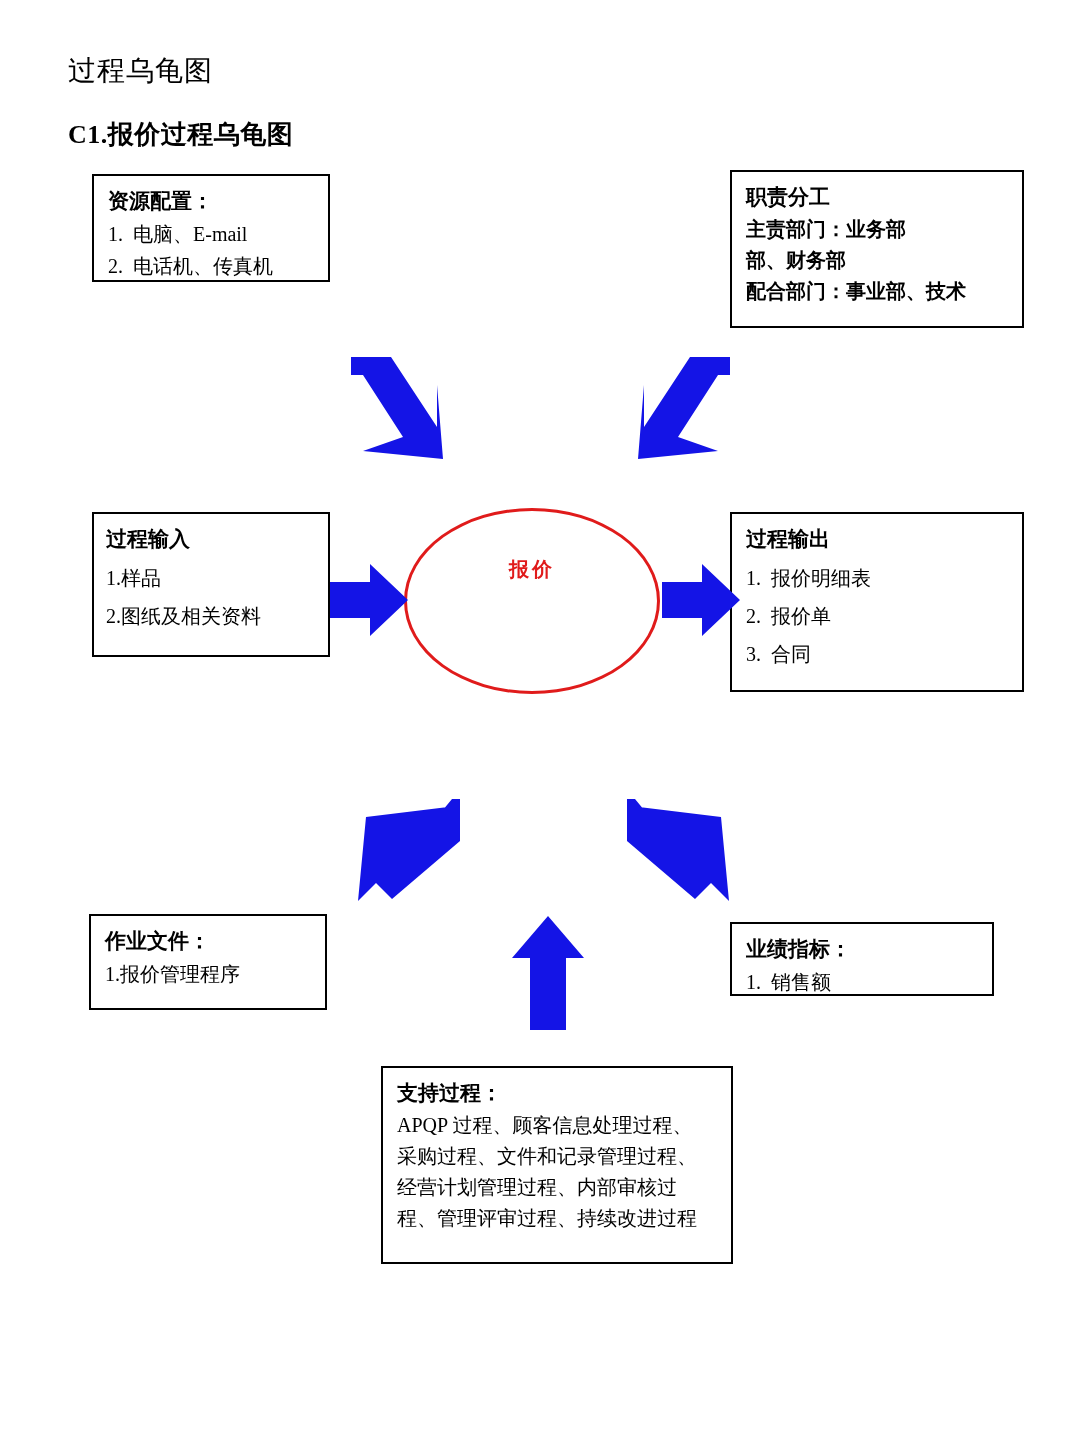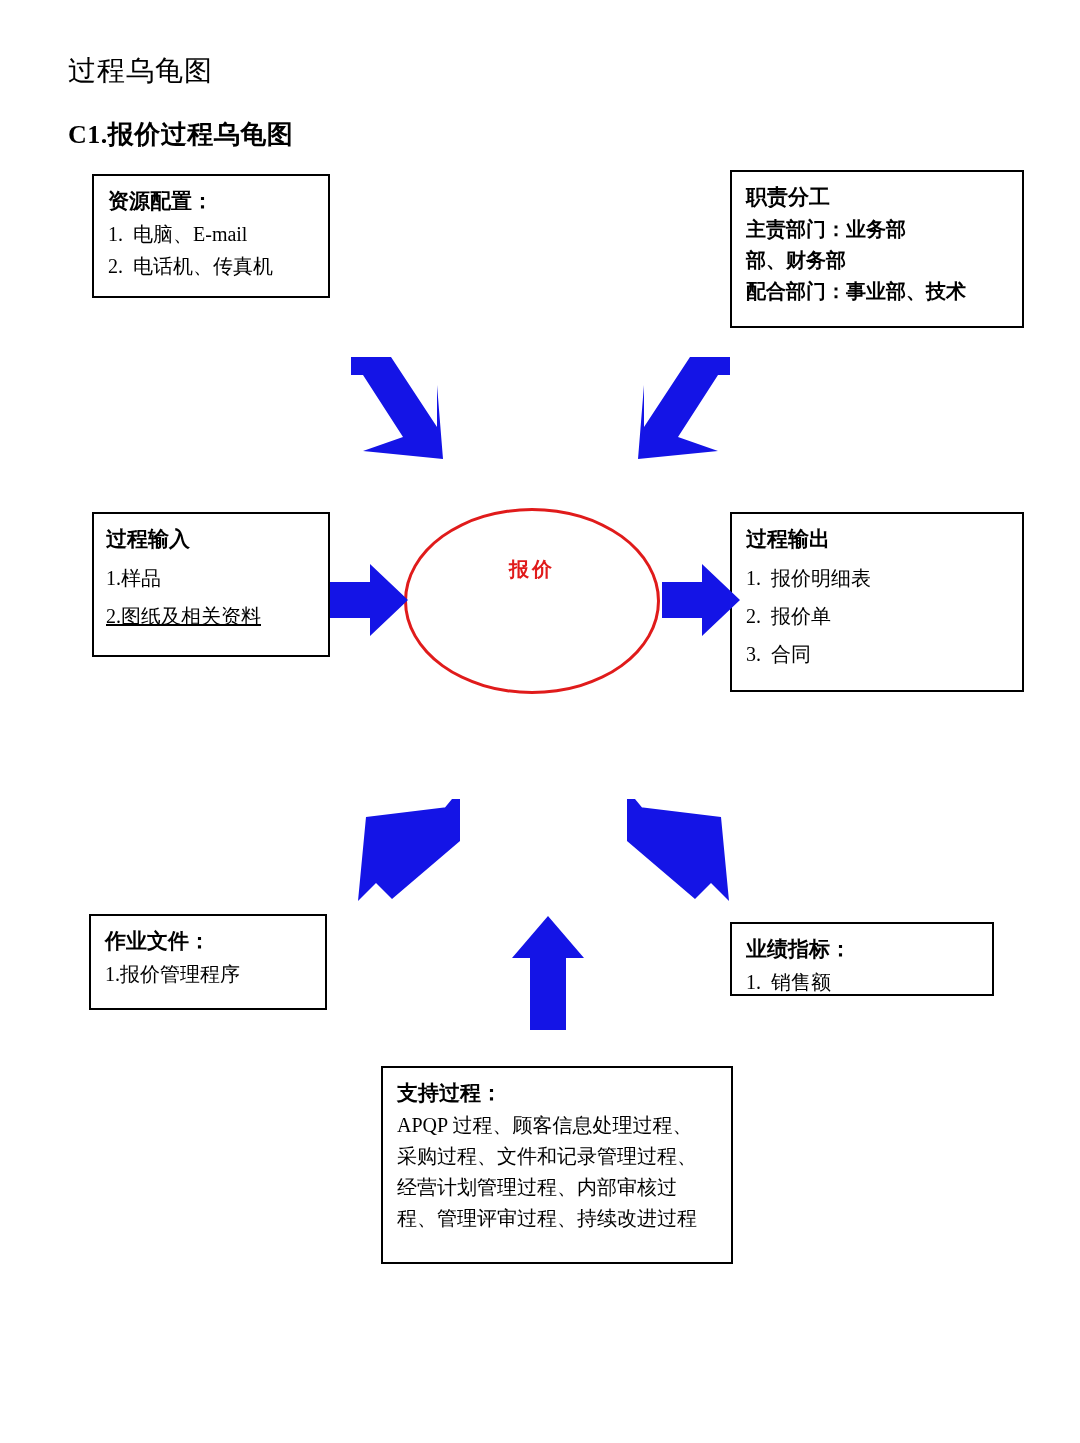--- a/index.html
+++ b/index.html
@@ -53,21 +53,21 @@
   .box .line {
     font-size: 20px;
     line-height: 1.55;
     white-space: pre-wrap;
   }
   .box .line.bold-lead {
     font-weight: bold;
   }
 
   
-  #box-resource   { left: 92px;  top: 174px; width: 238px; height: 124px; }
+  #box-resource   { left: 92px;  top: 174px; width: 238px; height: 108px; }
   #box-resp       { left: 730px; top: 170px; width: 294px; height: 158px; }
   #box-input      { left: 92px;  top: 512px; width: 238px; height: 145px; padding-left: 12px; }
   #box-output     { left: 730px; top: 512px; width: 294px; height: 180px; }
   #box-workdoc    { left: 89px;  top: 914px; width: 238px; height: 96px; }
   #box-kpi        { left: 730px; top: 922px; width: 264px; height: 74px; }
   #box-support    { left: 381px; top: 1066px; width: 352px; height: 198px; }
 
   
   .num-line {
     font-size: 20px;
@@ -123,21 +123,21 @@
   <div class="box" id="box-resp">
     <div class="box-title">职责分工</div>
     <div class="line bold-lead">主责部门：业务部</div>
     <div class="line bold-lead">部、财务部</div>
     <div class="line bold-lead">配合部门：事业部、技术</div>
   </div>
 
   <div class="box" id="box-input">
     <div class="box-title">过程输入</div>
     <div class="num-line" style="margin-top:6px;">1.样品</div>
-    <div class="num-line" style="margin-top:6px;text-decoration:underline;">2.图纸及相关资料</div>
+    <div class="num-line" style="margin-top:6px;">2.图纸及相关资料</div>
   </div>
 
   <div class="box" id="box-output">
     <div class="box-title">过程输出</div>
     <div class="num-line" style="margin-top:6px;">1.  报价明细表</div>
     <div class="num-line" style="margin-top:6px;">2.  报价单</div>
     <div class="num-line" style="margin-top:6px;">3.  合同</div>
   </div>
 
   <div class="box" id="box-workdoc">

